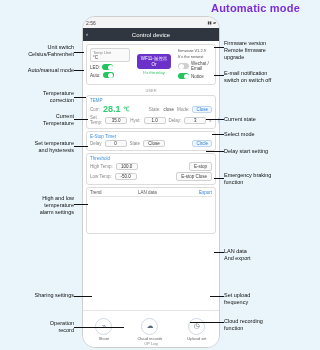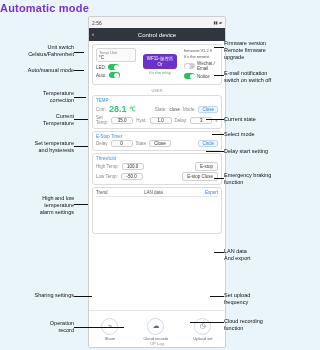--- a/index.html
+++ b/index.html
@@ -6,35 +6,34 @@
   body{
     width:300px;height:350px;
     background:#e9f5fb;
     font-family:"Liberation Sans", sans-serif;
     position:relative;
     overflow:hidden;
   }
   
   .page-title{
     position:absolute;top:2px;left:0;width:300px;
-    text-align:left;
+    text-align:right;
     color:#7b2fd4;
     font-size:11px;
     font-weight:bold;
     letter-spacing:.2px;
   }
   
   .phone{
     position:absolute;left:82px;top:16px;
     width:136px;height:330px;
     background:#ffffff;
     border:1px solid #cfcfcf;
-    border-radius:2px;
+    border-radius:13px;
     overflow:hidden;
-    margin-left:6px;
   }
   .status-bar{
     height:11px;background:#f4f4f4;
     display:flex;align-items:center;justify-content:space-between;
     padding:0 3px;font-size:5px;color:#444;
   }
   .app-bar{
     height:13px;background:#2f3640;color:#fff;
     display:flex;align-items:center;justify-content:center;
     font-size:6px;position:relative;

